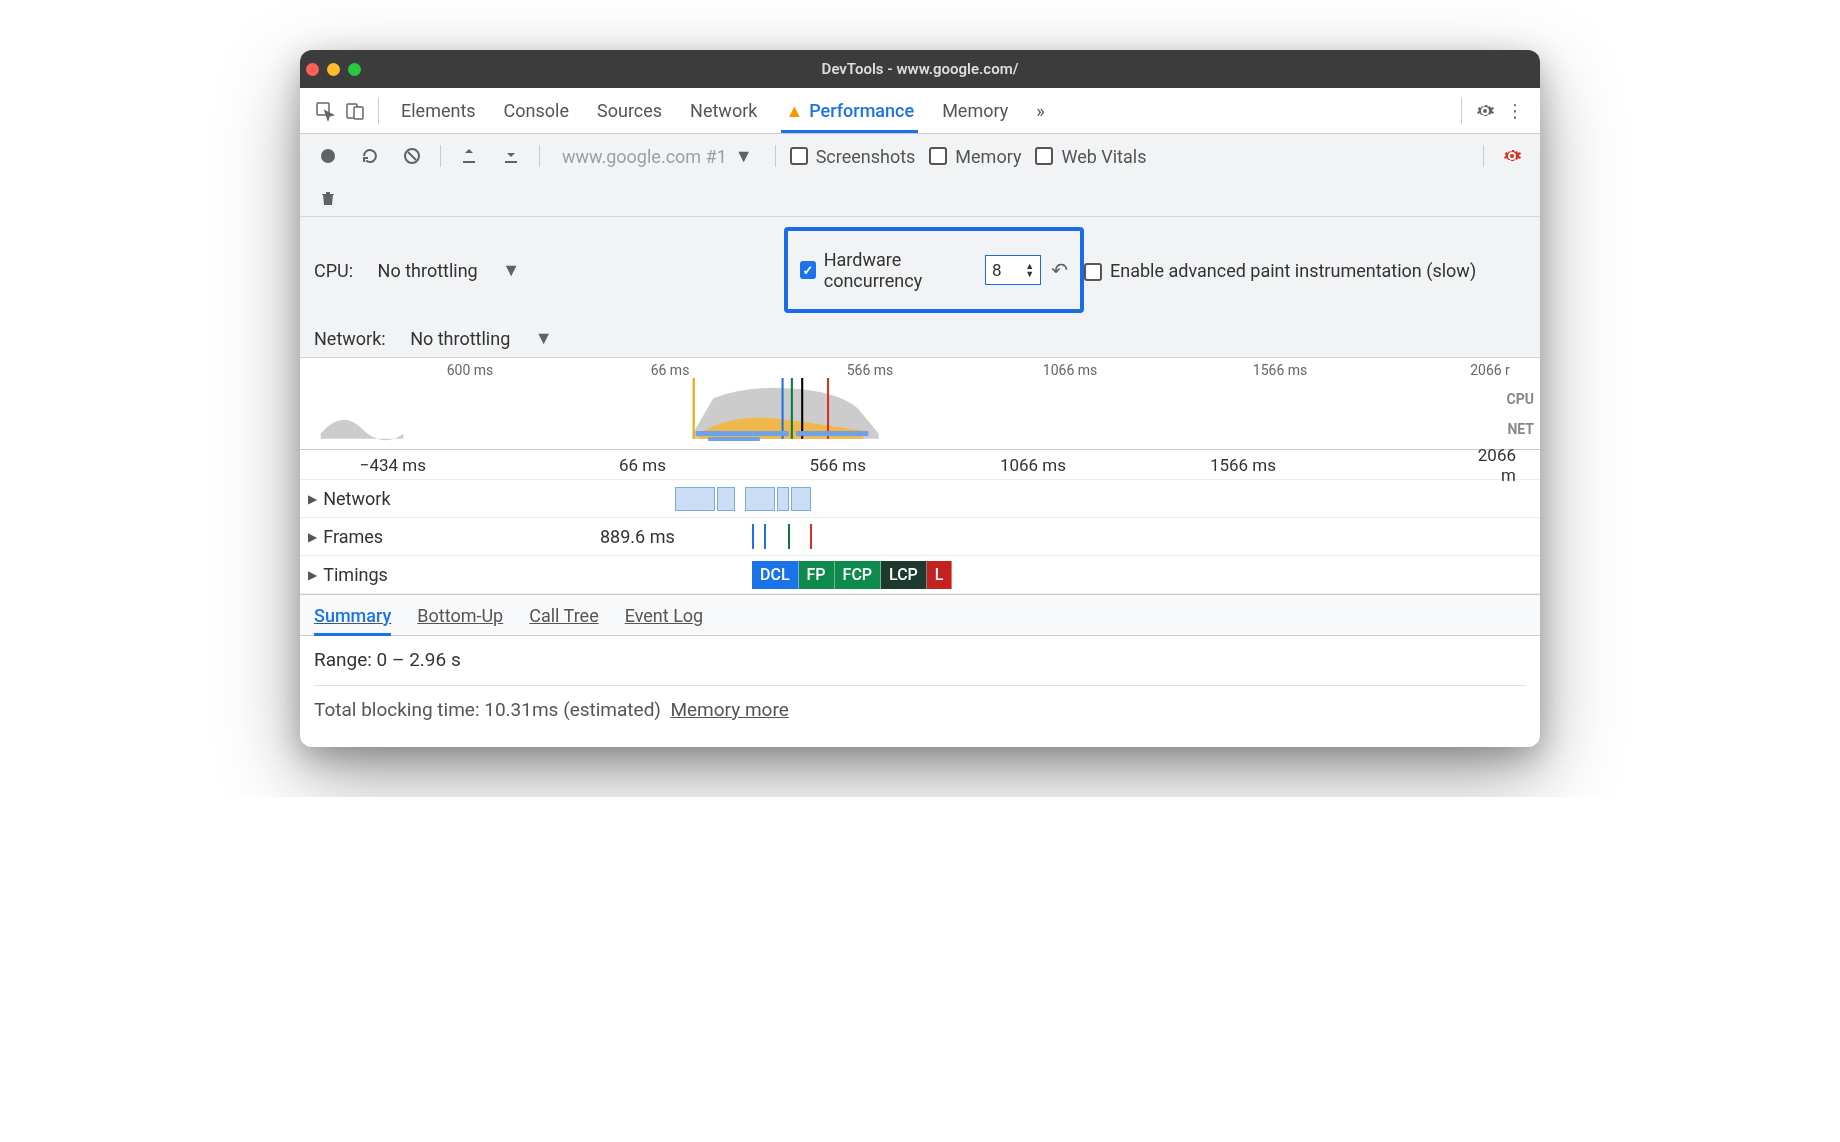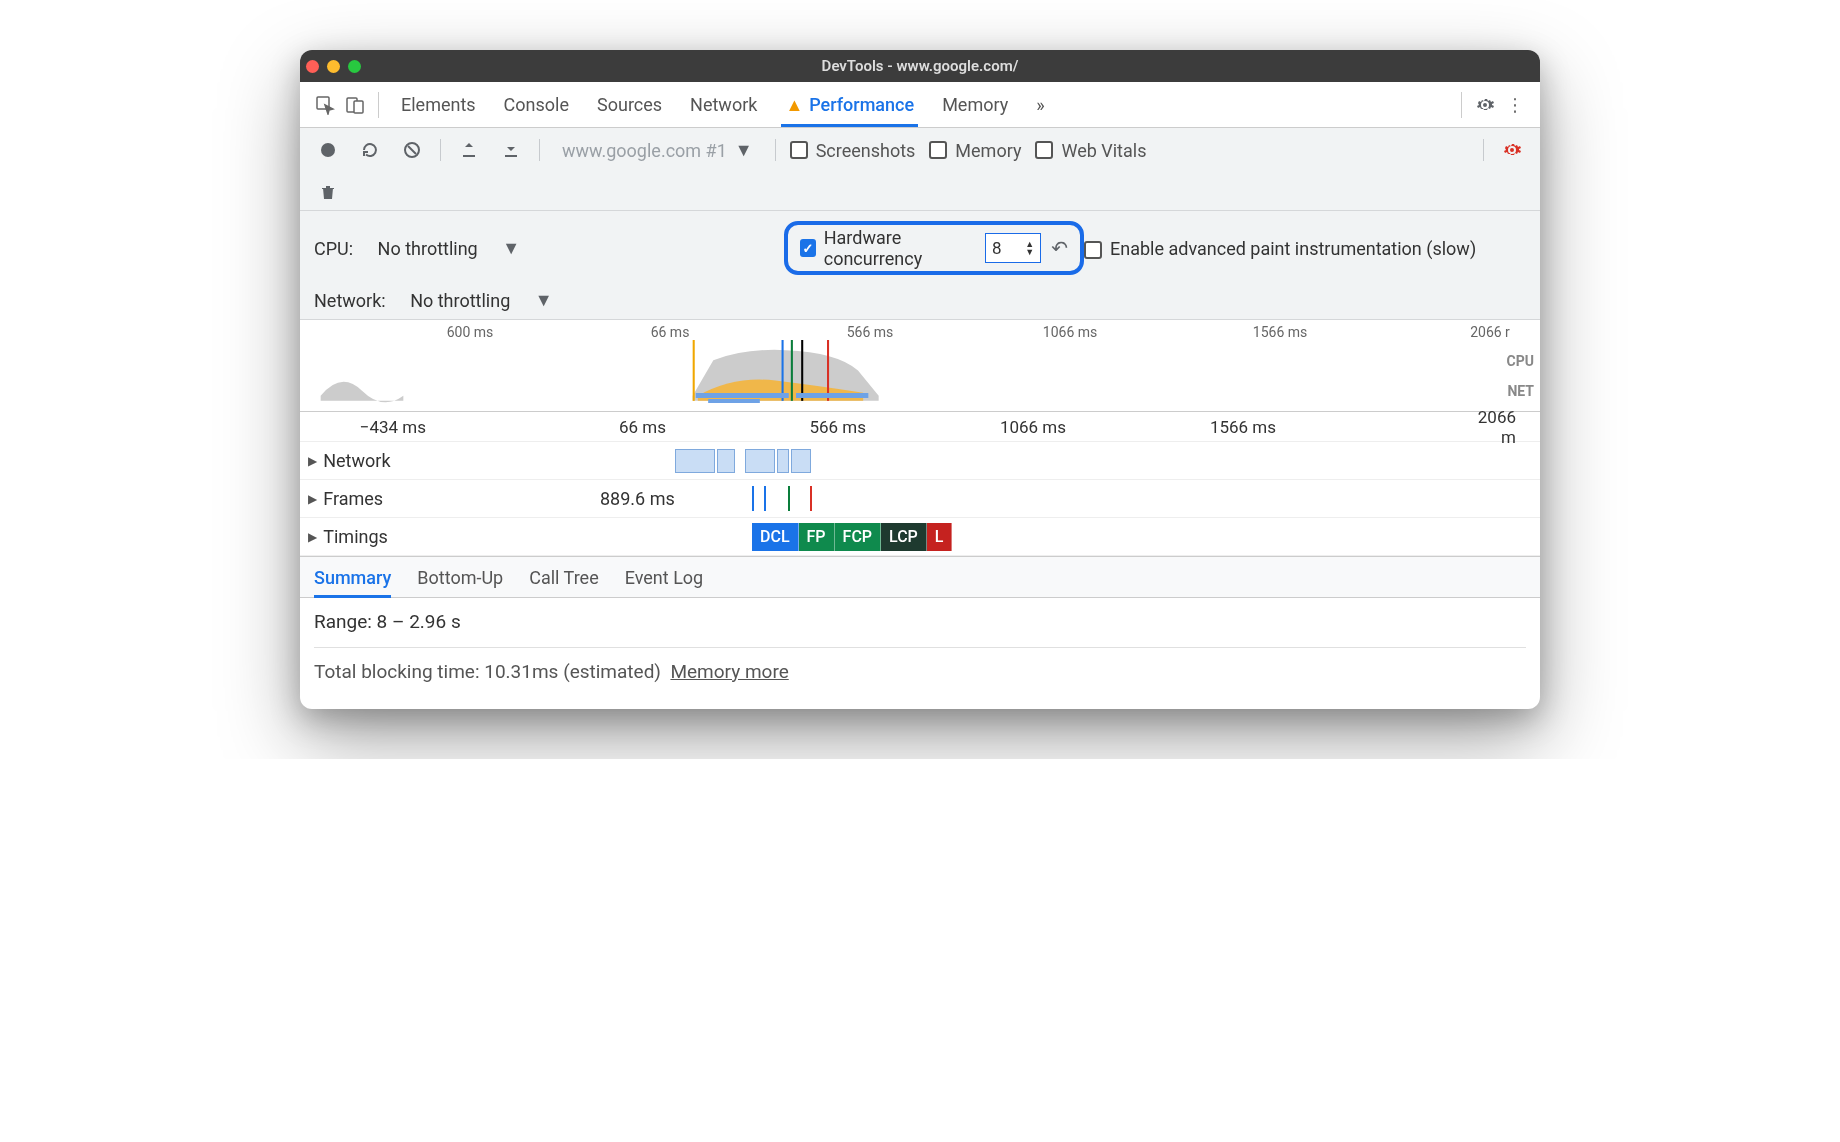--- a/index.html
+++ b/index.html
@@ -12,21 +12,21 @@
   }
   .window {
     width: 1240px;
     border-radius: 12px;
     overflow: hidden;
     box-shadow: 0 30px 80px rgba(0,0,0,0.35), 0 10px 30px rgba(0,0,0,0.25);
     background: #fff;
   }
   .titlebar {
     background: #3c3c3c;
-    height: 32px;
+    height: 38px;
     display: flex;
     align-items: center;
     padding: 0 6px;
     position: relative;
   }
   .traffic { display: flex; gap: 8px; }
   .dot { width: 13px; height: 13px; border-radius: 50%; }
   .dot.red { background: #ff5f57; }
   .dot.yellow { background: #febc2e; }
   .dot.green { background: #28c840; }
@@ -66,21 +66,21 @@
     background:#f1f3f4; border-bottom:1px solid #d5d7d9;
     padding: 10px 14px 8px; font-size:18px; color:#333;
     display:grid; grid-template-columns: 470px 300px 1fr; row-gap:14px; align-items:center;
   }
   .sp-left { display:flex; align-items:center; gap:10px; }
   .sp-mid { display:flex; align-items:center; gap:10px; justify-content:flex-start; }
   .sp-right { display:flex; align-items:center; justify-content:flex-end; gap:10px; }
   .dropdown { display:flex; align-items:center; gap:10px; color:#333; }
   .caret { color:#5f6368; }
   .highlight-box {
-    border:4px solid #1a6be8; border-radius:14px; padding:2px 12px;
+    border:4px solid #1a6be8; border-radius:4px; padding:18px 12px;
     display:flex; align-items:center; gap:10px; background:#f1f3f4;
   }
   .numbox {
     border:1px solid #1a6be8; background:#fff; width:64px; height:30px;
     display:flex; align-items:center; padding:0 6px; justify-content:space-between;
     font-size:17px;
   }
   .spin { display:flex; flex-direction:column; font-size:9px; line-height:8px; color:#333; }
   .undo { color:#5f6368; font-size:20px; }
 
@@ -100,21 +100,21 @@
   .track-label { width:120px; padding-left:8px; display:flex; align-items:center; gap:6px; }
   .tri { font-size:12px; color:#555; }
   .timingpill { color:#fff; font-size:16px; padding:2px 8px; font-weight:500; height:28px; display:flex; align-items:center; border-right:1px solid rgba(255,255,255,0.4);}
   .pill-dcl { background:#1a73e8; } .pill-fp { background:#0f8a4d; } .pill-fcp { background:#0f8a4d; }
   .pill-lcp { background:#1e3a2f; } .pill-l { background:#c5221f; }
   .frames-val { position:absolute; left:300px; }
   .netblocks { position:absolute; left:375px; display:flex; gap:2px; height:24px; align-items:stretch;}
 
   .bottom-tabs {
     border-top:1px solid #ccc; border-bottom:1px solid #ccc; background:#f8f9fa;
-    display:flex; align-items:center; height:42px; gap:26px; padding:0 14px; font-size:18px; color:#555;
+    display:flex; align-items:center; height:42px; gap:26px; padding:0 14px; font-size:18px; color:#555;text-decoration:underline;
   }
   .btab { height:100%; display:flex; align-items:center; cursor:pointer; }
   .btab.active { color:#1a73e8; font-weight:500; position:relative;}
   .btab.active::after { content:""; position:absolute; bottom:-1px; left:0; right:0; height:3px; background:#1a73e8; }
 
   .summary-body { padding:12px 14px; font-size:19px; color:#333; }
   .summary-body .row { margin-bottom:14px; }
   .learn { text-decoration:underline; color:#555; }
   .blocking-row { border-top:1px solid #e0e0e0; padding-top:12px; color:#555; }
 </style>
@@ -377,20 +377,20 @@
       </div>
     <div class="btab">
         <span>Call Tree</span>
       </div>
     <div class="btab">
         <span>Event Log</span>
       </div>
   </div>
 
   <div class="summary-body">
-    <div class="row">Range: 8 – 2.96 s</div>
+    <div class="row">Range: 0 – 2.96 s</div>
     <div class="row blocking-row">
       <span>Total blocking time: </span><span>10.31ms (estimated)</span>
       &nbsp;<span class="learn">Memory more</span>
     </div>
   </div>
 
 </div>
 
 </body></html>

